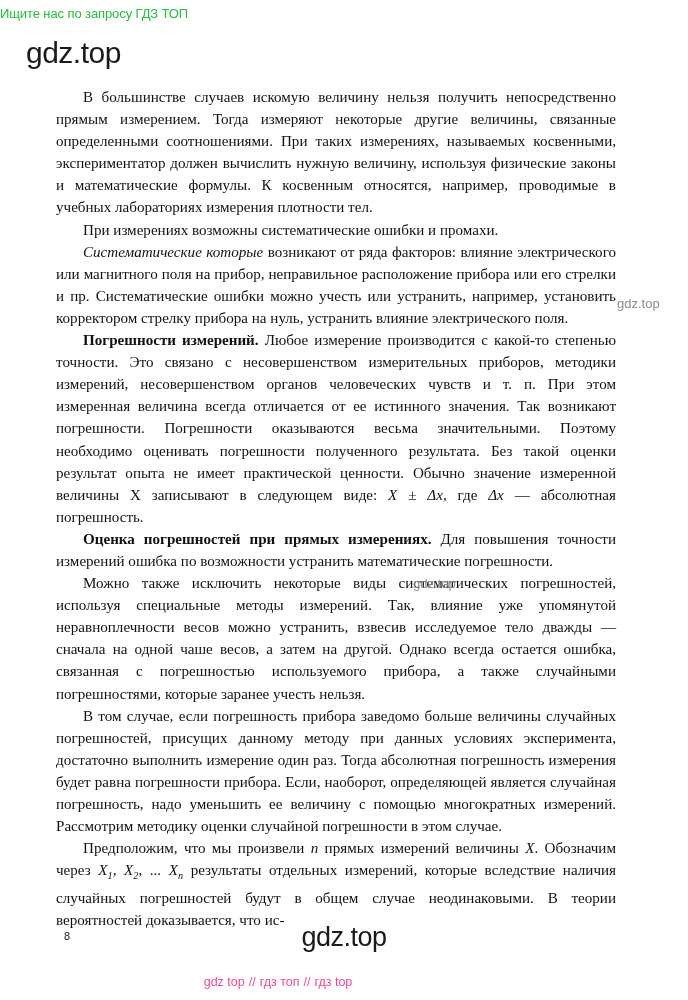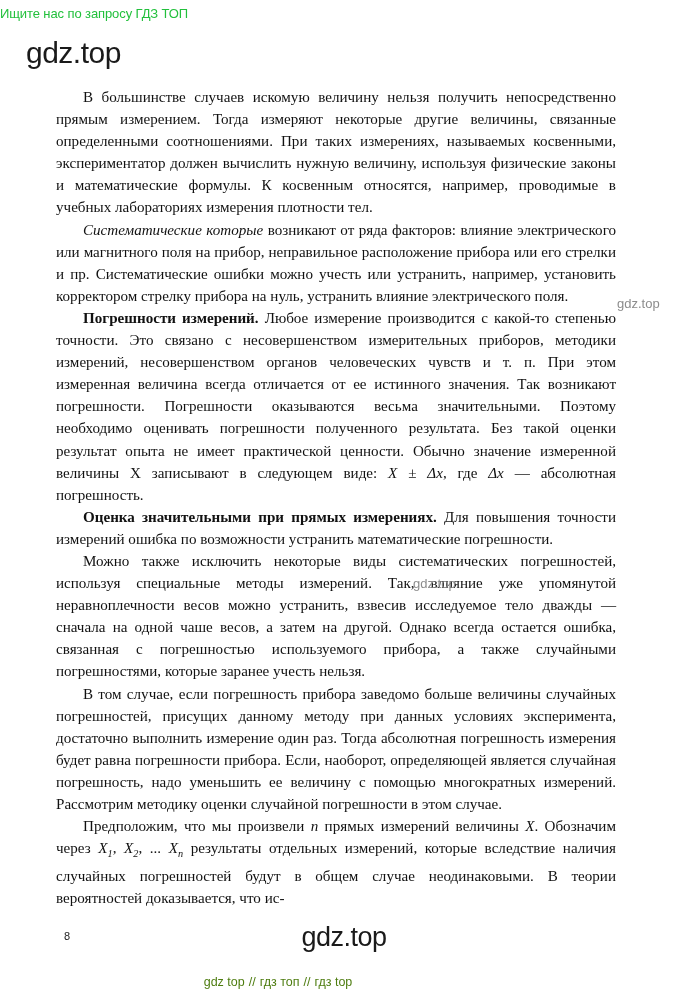--- a/index.html
+++ b/index.html
@@ -99,43 +99,44 @@
 
   
   .footer-links {
     position: absolute;
     top: 975px;
     left: 0;
     width: 556px;
     text-align: center;
     font-family: "Liberation Sans", sans-serif;
     font-size: 12.5px;
-    color: #4d7c0f;
+    color: #ec4899;
     white-space: nowrap;
   }
   .footer-links .sep { margin: 0 4px; }
 </style>
 </head>
 <body>
 
 <div class="promo-banner">Ищите нас по запросу ГДЗ ТОП</div>
 
 <div class="brand-logo">gdz.top</div>
 
 <div class="page-body">
 
   <p class="para">В большинстве случаев искомую величину нельзя  получить непосредственно прямым измерением. Тогда измеряют  некоторые другие величины, связанные определенными соотношениями. При таких измерениях, называемых косвенными,  экспериментатор должен вычислить нужную величину, используя физические законы и математические формулы. К косвенным относятся, например, проводимые в учебных лабораториях измерения плотности тел.</p>
 
+  <p class="para">При измерениях возможны систематические ошибки и промахи.</p>
 
   <p class="para"><span class="i">Систематические которые</span><span> возникают от ряда факторов: влияние электрического или магнитного поля на прибор, неправильное расположение прибора или его стрелки и пр. Систематические ошибки можно учесть или устранить, например, установить корректором стрелку прибора на нуль, устранить влияние электрического поля.</span></p>
 
 
   <p class="para"><span class="b">Погрешности измерений.</span><span> Любое измерение производится с какой-то степенью точности. Это связано с несовершенством измерительных приборов, методики измерений, несовершенством органов человеческих чувств и т. п. При этом измеренная величина всегда отличается от ее истинного значения. Так возникают погрешности. Погрешности оказываются  весьма значительными. Поэтому необходимо оценивать погрешности полученного результата. Без такой оценки результат опыта не имеет практической ценности. Обычно значение измеренной величины X записывают в следующем виде: </span><span class="mathvar">X</span><span> ± </span><span class="mathvar">Δx</span><span>, где </span><span class="mathvar">Δx</span><span> — абсолютная погрешность.</span></p>
 
-  <p class="para"><span class="b">Оценка значительными при прямых измерениях.</span><span> Для повышения точности измерений ошибка по возможности устранить математические погрешности.</span></p>
+  <p class="para"><span class="b">Оценка погрешностей при прямых измерениях.</span><span> Для повышения точности измерений ошибка по возможности устранить математические погрешности.</span></p>
 
   <p class="para">Можно также исключить некоторые виды систематических погрешностей, используя специальные методы измерений. Так, влияние уже упомянутой неравноплечности весов можно устранить, взвесив исследуемое тело дважды — сначала на одной чаше весов, а затем на другой. Однако всегда остается ошибка, связанная с погрешностью используемого прибора, а также случайными погрешностями, которые заранее учесть нельзя.</p>
 
   <p class="para">В том случае, если погрешность прибора заведомо больше величины случайных погрешностей, присущих данному методу при данных условиях эксперимента, достаточно выполнить измерение один раз. Тогда абсолютная погрешность измерения будет равна погрешности прибора. Если, наоборот, определяющей является случайная погрешность, надо уменьшить ее величину с помощью многократных измерений. Рассмотрим методику оценки случайной погрешности в этом случае.</p>
 
   <p class="para"><span>Предположим, что мы произвели </span><span class="mathvar">n</span><span> прямых измерений величины </span><span class="mathvar">X</span><span>. Обозначим через </span><span class="mathvar"><span>X</span><sub>1</sub></span><span>, </span><span class="mathvar"><span>X</span><sub>2</sub></span><span>, ... </span><span class="mathvar"><span>X</span><sub>n</sub></span><span> результаты отдельных измерений, которые вследствие наличия случайных погрешностей будут в общем случае неодинаковыми. В теории вероятностей доказывается, что ис-</span></p>
 
 </div>
 
 <div class="wm wm-right">gdz.top</div>

